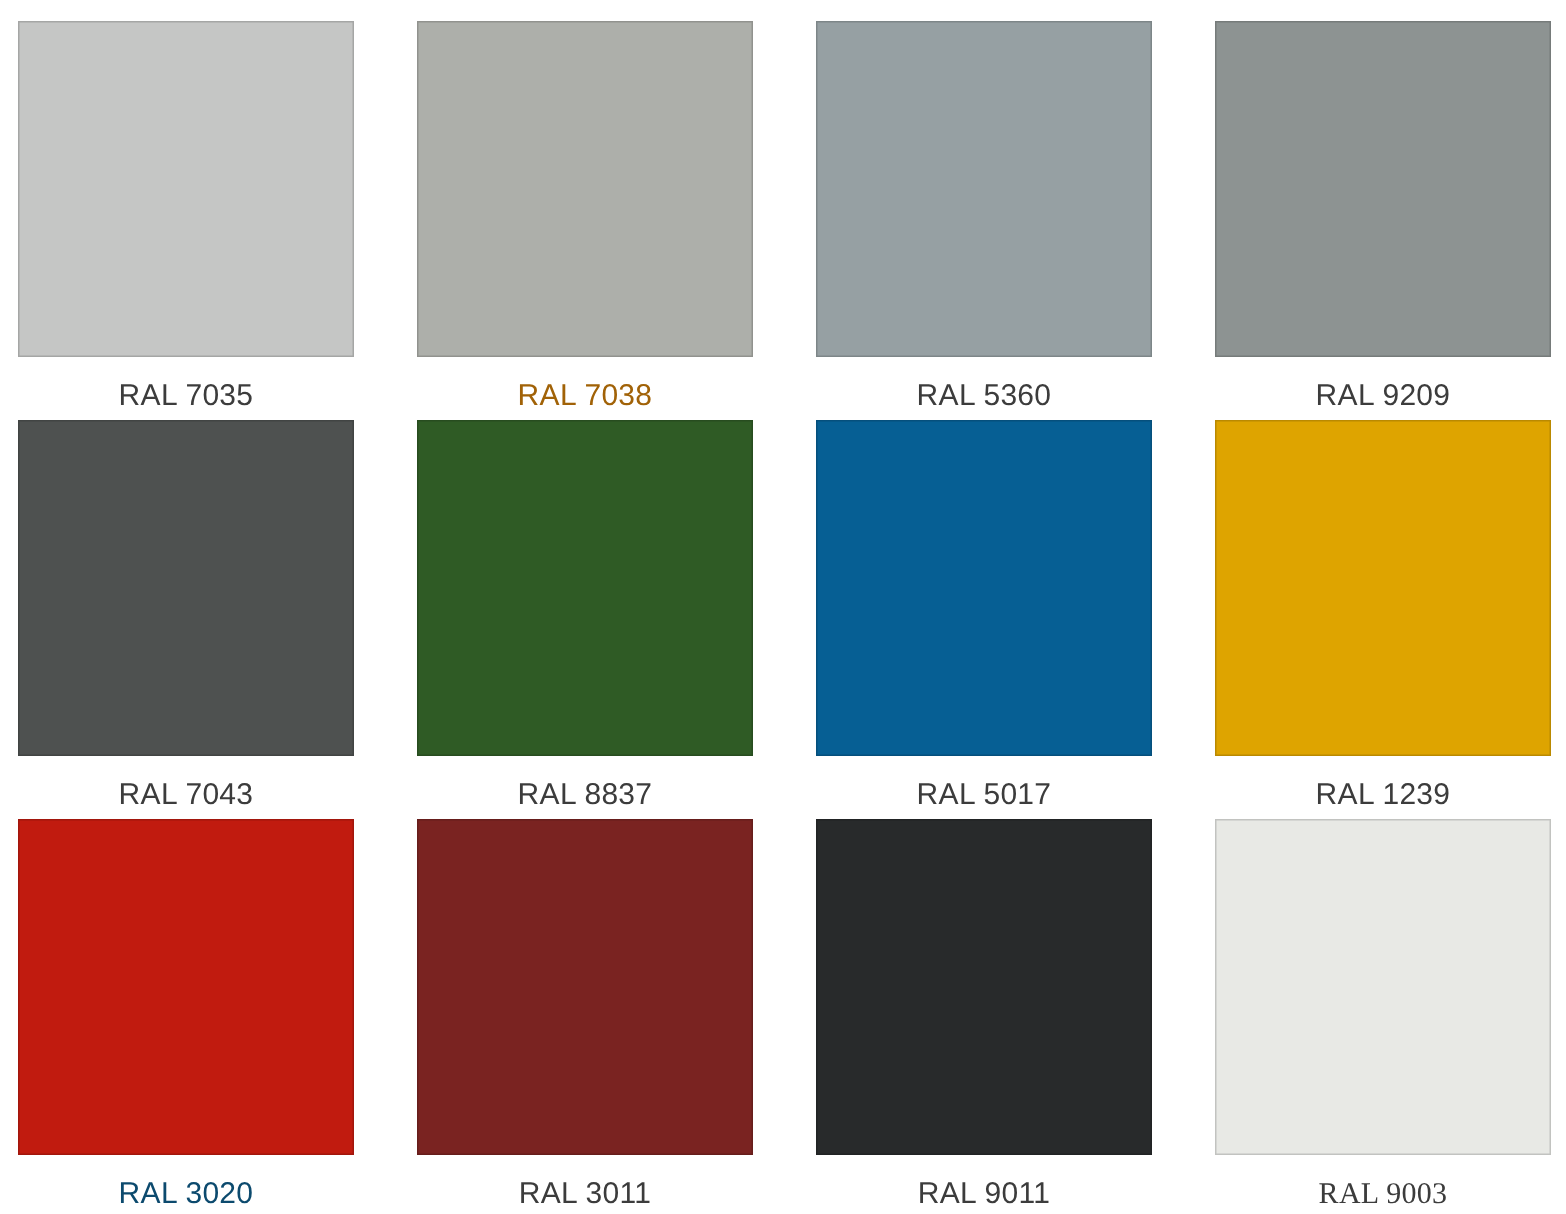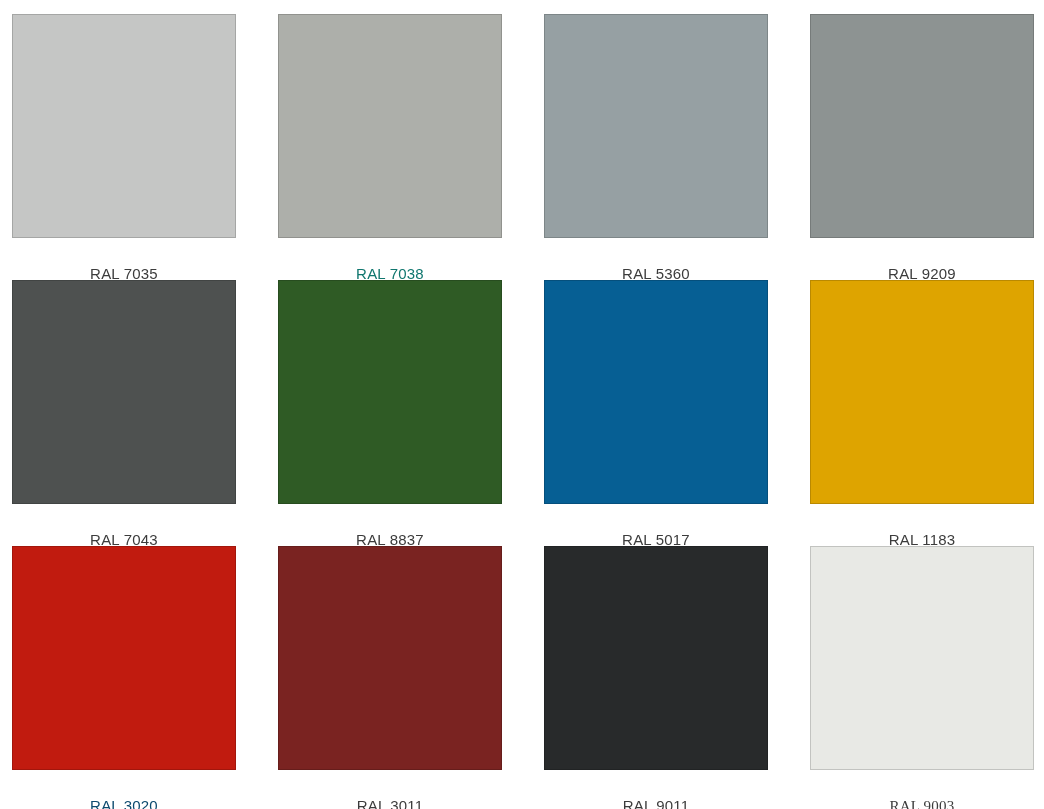--- a/index.html
+++ b/index.html
@@ -36,40 +36,40 @@
 
   .swatch-chip {
     width: 224px;
     height: 224px;
     box-sizing: border-box;
     border: 1px solid rgba(0, 0, 0, 0.16);
     flex: 0 0 auto;
   }
 
   .swatch-label {
-    margin-top: 27px;
+    margin-top: 17px;
     text-align: center;
-    font-size: 15px;
+    font-size: 20px;
     line-height: 18px;
     letter-spacing: 0.2px;
     color: #3c3c3c;
     white-space: nowrap;
   }
 </style>
 </head>
 <body style="background: rgb(255, 255, 255);">
 
 <div id="swatch-grid">
     <div class="swatch-cell">
       <div class="swatch-chip" title="Light grey" style="background: rgb(197, 198, 197);"></div>
       <div class="swatch-label" style="color: rgb(60, 60, 60);">RAL 7035</div>
     </div>
     <div class="swatch-cell">
       <div class="swatch-chip" title="Agate grey" style="background: rgb(173, 175, 170);"></div>
-      <div class="swatch-label" style="color: #0f766e;">RAL 7038</div>
+      <div class="swatch-label" style="color: #a16207;">RAL 7038</div>
     </div>
     <div class="swatch-cell">
       <div class="swatch-chip" title="Window grey" style="background: rgb(150, 160, 163);"></div>
       <div class="swatch-label" style="color: rgb(60, 60, 60);">RAL 5360</div>
     </div>
     <div class="swatch-cell">
       <div class="swatch-chip" title="Traffic grey A" style="background: rgb(141, 147, 146);"></div>
       <div class="swatch-label" style="color: rgb(60, 60, 60);">RAL 9209</div>
     </div>
     <div class="swatch-cell">
@@ -79,21 +79,21 @@
     <div class="swatch-cell">
       <div class="swatch-chip" title="Leaf green" style="background: rgb(47, 91, 37);"></div>
       <div class="swatch-label" style="color: rgb(60, 60, 60);">RAL 8837</div>
     </div>
     <div class="swatch-cell">
       <div class="swatch-chip" title="Traffic blue" style="background: rgb(6, 95, 148);"></div>
       <div class="swatch-label" style="color: rgb(60, 60, 60);">RAL 5017</div>
     </div>
     <div class="swatch-cell">
       <div class="swatch-chip" title="Broom yellow" style="background: rgb(222, 164, 0);"></div>
-      <div class="swatch-label" style="color: rgb(60, 60, 60);">RAL 1183</div>
+      <div class="swatch-label" style="color: rgb(60, 60, 60);">RAL 1239</div>
     </div>
     <div class="swatch-cell">
       <div class="swatch-chip" title="Traffic red" style="background: rgb(193, 27, 15);"></div>
       <div class="swatch-label" style="color: #0c4a6e;">RAL 3020</div>
     </div>
     <div class="swatch-cell">
       <div class="swatch-chip" title="Brown red" style="background: rgb(122, 35, 33);"></div>
       <div class="swatch-label" style="color: rgb(60, 60, 60);">RAL 3011</div>
     </div>
     <div class="swatch-cell">

